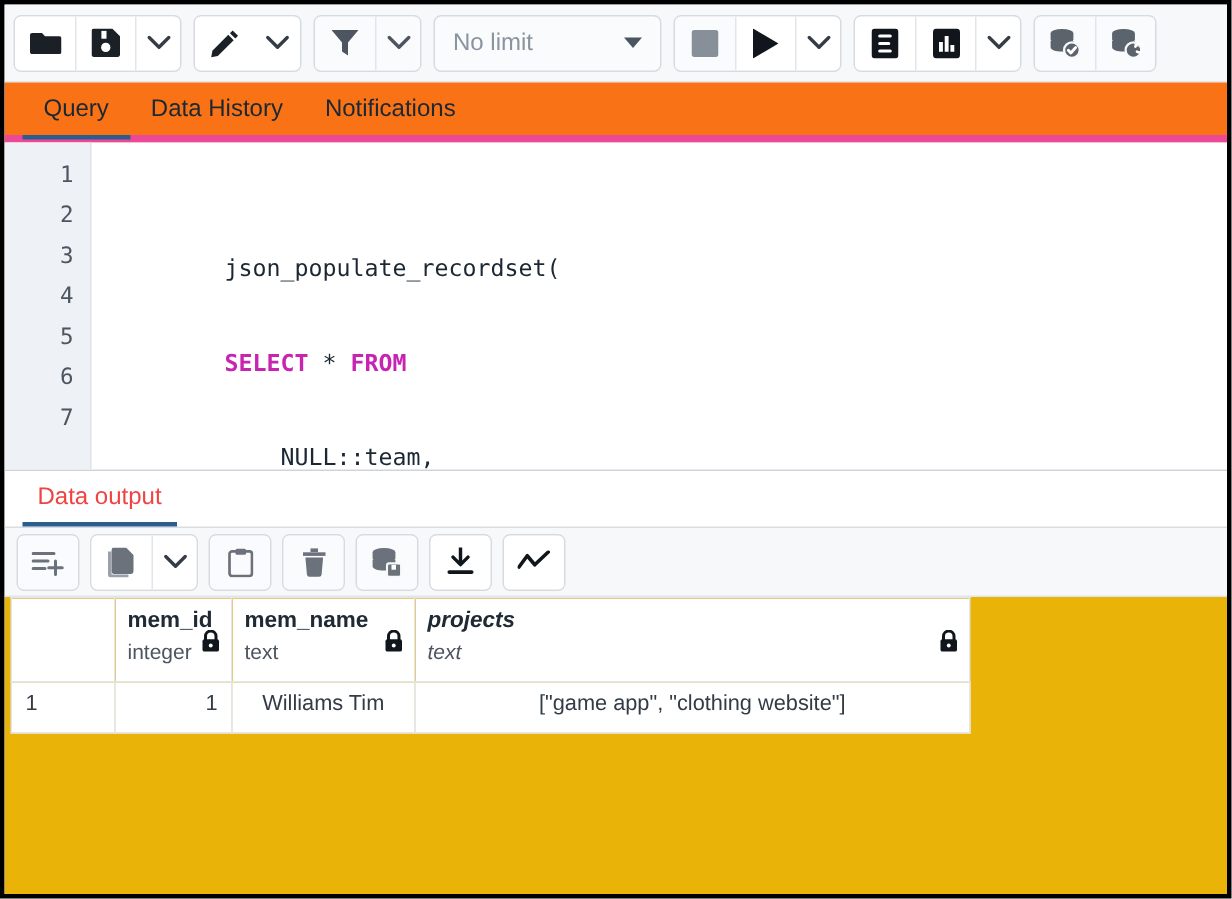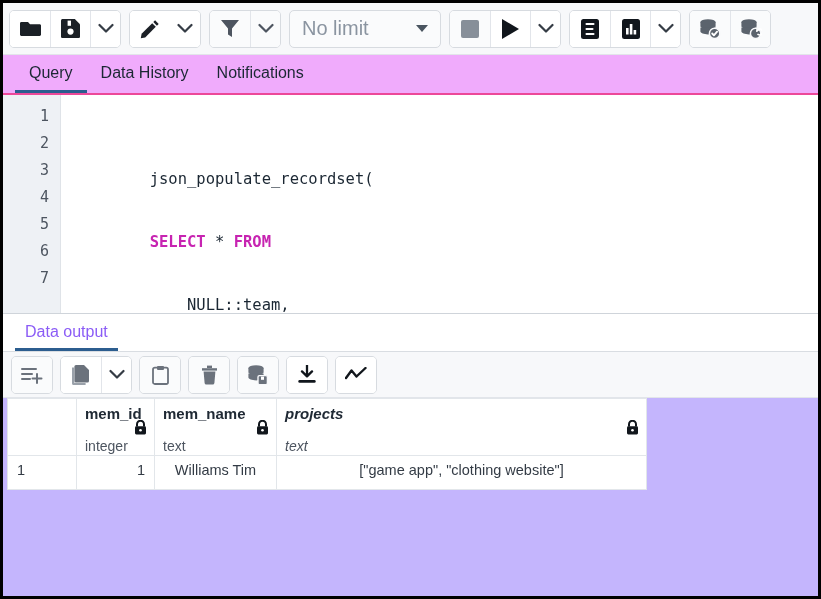--- a/index.html
+++ b/index.html
@@ -19,26 +19,26 @@
   .grp.plain{background:#fafbfc;}
   .btn{width:40px;height:36px;display:flex;align-items:center;justify-content:center;
        background:#fff;border:none;box-sizing:border-box;cursor:pointer;}
   .btn.sep{border-left:1px solid #e2e5ea;}
   .btn.dis{background:#fafbfc;}
   .btn.caret{width:30px;}
   .btn svg{display:block;}
   .limitsel{display:flex;align-items:center;justify-content:space-between;
             width:152px;height:38px;background:#fafbfc;border:1px solid #d7dbe0;
             border-radius:5px;box-sizing:border-box;padding:0 12px;cursor:pointer;}
-  .limitsel .lbl{font-size:20px;color:#8a94a0;}
+  .limitsel .lbl{font-size:16px;color:#8a94a0;}
   .caret-tri{width:0;height:0;border-left:6px solid transparent;
              border-right:6px solid transparent;border-top:7px solid #4a5560;}
 
   
-  .tabbar{height:40px;min-height:40px;background:#f0abfc;border-bottom:2px solid #ec4899;
+  .tabbar{height:40px;min-height:40px;background:#f97316;border-bottom:5px solid #ec4899;
           display:flex;padding-left:12px;box-sizing:border-box;}
   .tab{padding:0 14px;height:38px;line-height:36px;font-size:16px;color:#1b2733;
        cursor:pointer;box-sizing:border-box;border-bottom:3px solid transparent;}
   .tab.active{border-bottom:3px solid #2c5d8f;font-weight:400;}
 
   
   .editor{position:relative;height:218px;min-height:218px;background:#fff;
           display:flex;overflow:hidden;border-bottom:1px solid #cfd4da;}
   .gutter{width:58px;min-width:58px;background:#eef1f5;border-right:1px solid #dfe3e8;
           padding-top:8px;box-sizing:border-box;}
@@ -46,41 +46,41 @@
               font-family:"DejaVu Sans Mono", monospace;font-size:15px;color:#4d5560;}
   .code{flex:1;padding:8px 0 0 14px;box-sizing:border-box;overflow:hidden;
         white-space:pre;font-family:"DejaVu Sans Mono", monospace;font-size:15.5px;}
   .code .ln{height:27px;line-height:27px;color:#1b2733;}
   .kw{color:#c724b1;font-weight:bold;}
   .op{color:#1b2733;}
 
   
   .outtabbar{height:38px;min-height:38px;background:#fff;border-bottom:1px solid #d9dde2;
              display:flex;align-items:flex-end;padding-left:12px;box-sizing:border-box;}
-  .outtab{padding:0 10px;height:36px;line-height:34px;font-size:16px;color:#8b5cf6;
+  .outtab{padding:0 10px;height:36px;line-height:34px;font-size:16px;color:#ef4444;
           cursor:pointer;box-sizing:border-box;border-bottom:3px solid transparent;}
   .outtab.active{border-bottom:3px solid #2c5d8f;}
 
   .outtoolbar{height:46px;min-height:46px;background:#f7f8fa;
               border-bottom:1px solid #e2e5ea;
               display:flex;align-items:center;padding:0 8px;gap:7px;box-sizing:border-box;}
 
   
-  .gridwrap{flex:1;background:#c4b5fd;overflow:hidden;padding-left:4px;box-sizing:border-box;}
+  .gridwrap{flex:1;background:#eab308;overflow:hidden;padding-left:4px;box-sizing:border-box;}
   table.grid{border-collapse:collapse;table-layout:fixed;}
   table.grid th,table.grid td{border:1px solid #e2e6ea;box-sizing:border-box;
         font-size:14.5px;color:#333b45;vertical-align:top;background:#fff;}
   th.rownum-h{width:69px;height:56px;}
   th.c-memid{width:78px;}
   th.c-memname{width:122px;}
   th.c-projects{width:370px;}
   th.hcell{height:56px;padding:6px 8px 0 8px;position:relative;text-align:left;
            font-weight:normal;}
   th.hcell .hname{font-size:15px;color:#202a35;font-weight:bold;line-height:18px;}
-  th.hcell .htype{font-size:14px;color:#4d5560;line-height:18px;margin-top:14px;}
+  th.hcell .htype{font-size:14px;color:#4d5560;line-height:18px;margin-top:2px;}
   th.hcell .lock{position:absolute;right:7px;top:21px;}
   th.selected{border:2px solid #3b6e9e;font-style:italic;}
   td.rownum{width:69px;height:34px;padding:6px 9px;font-size:14.5px;color:#333b45;
             text-align:left;}
   td.num{text-align:right;padding:6px 9px;height:34px;}
   td.txt{text-align:center;padding:6px 9px;height:34px;}
 </style>
 </head>
 <body>
 

